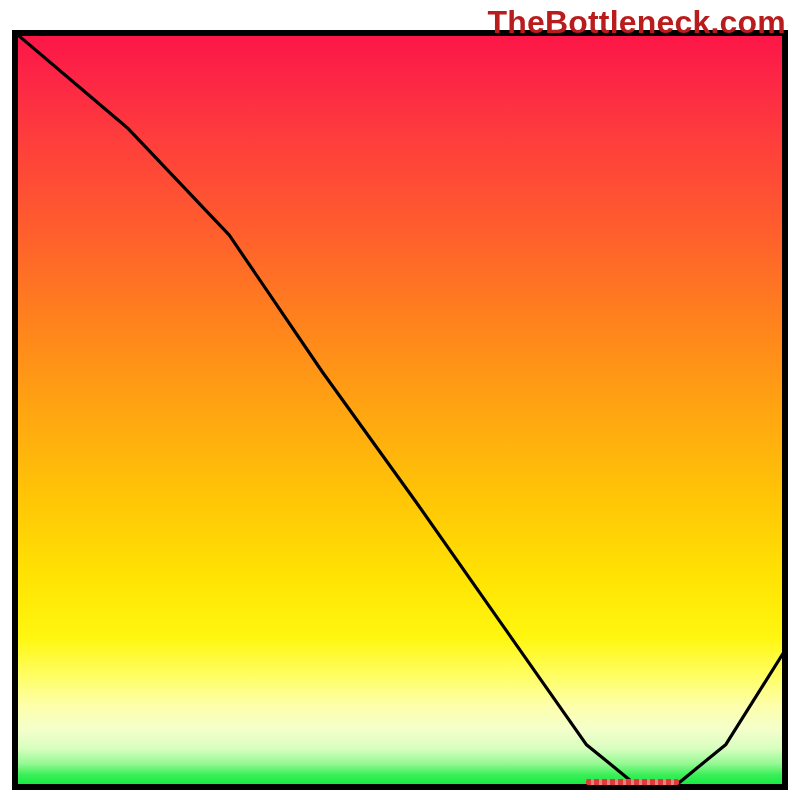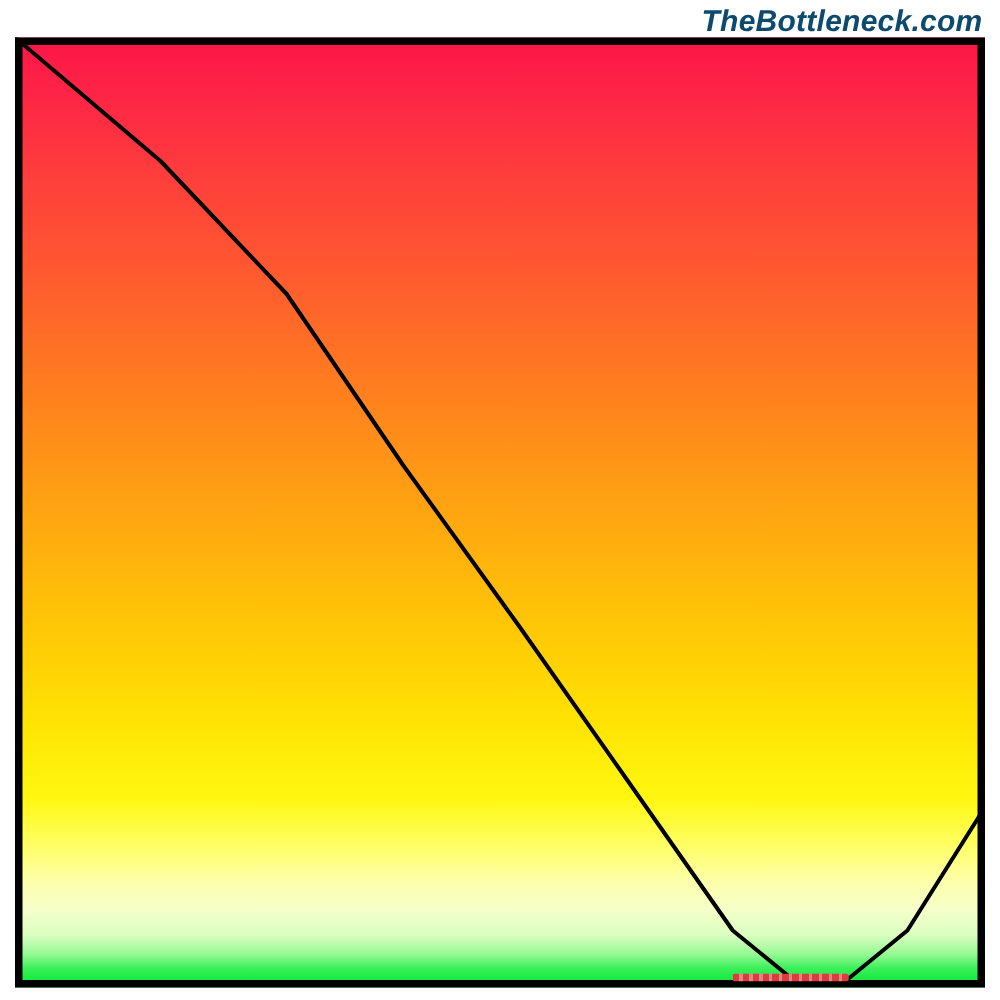--- a/index.html
+++ b/index.html
@@ -12,26 +12,25 @@
   }
   .wrap {
     position: relative;
     width: 800px;
     height: 800px;
   }
   .watermark {
     position: absolute;
     top: 4px;
     right: 14px;
-    font-size: 24px;
+    font-size: 32px;
     font-weight: bold;
-    color: #0c4a6e;
+    color: #b91c1c;
     letter-spacing: 0.2px;
     z-index: 5;
-    font-style: italic;
   }
   .plot {
     position: absolute;
     left: 12px;
     top: 30px;
     width: 776px;
     height: 760px;
   }
   .gradient {
     position: absolute;

